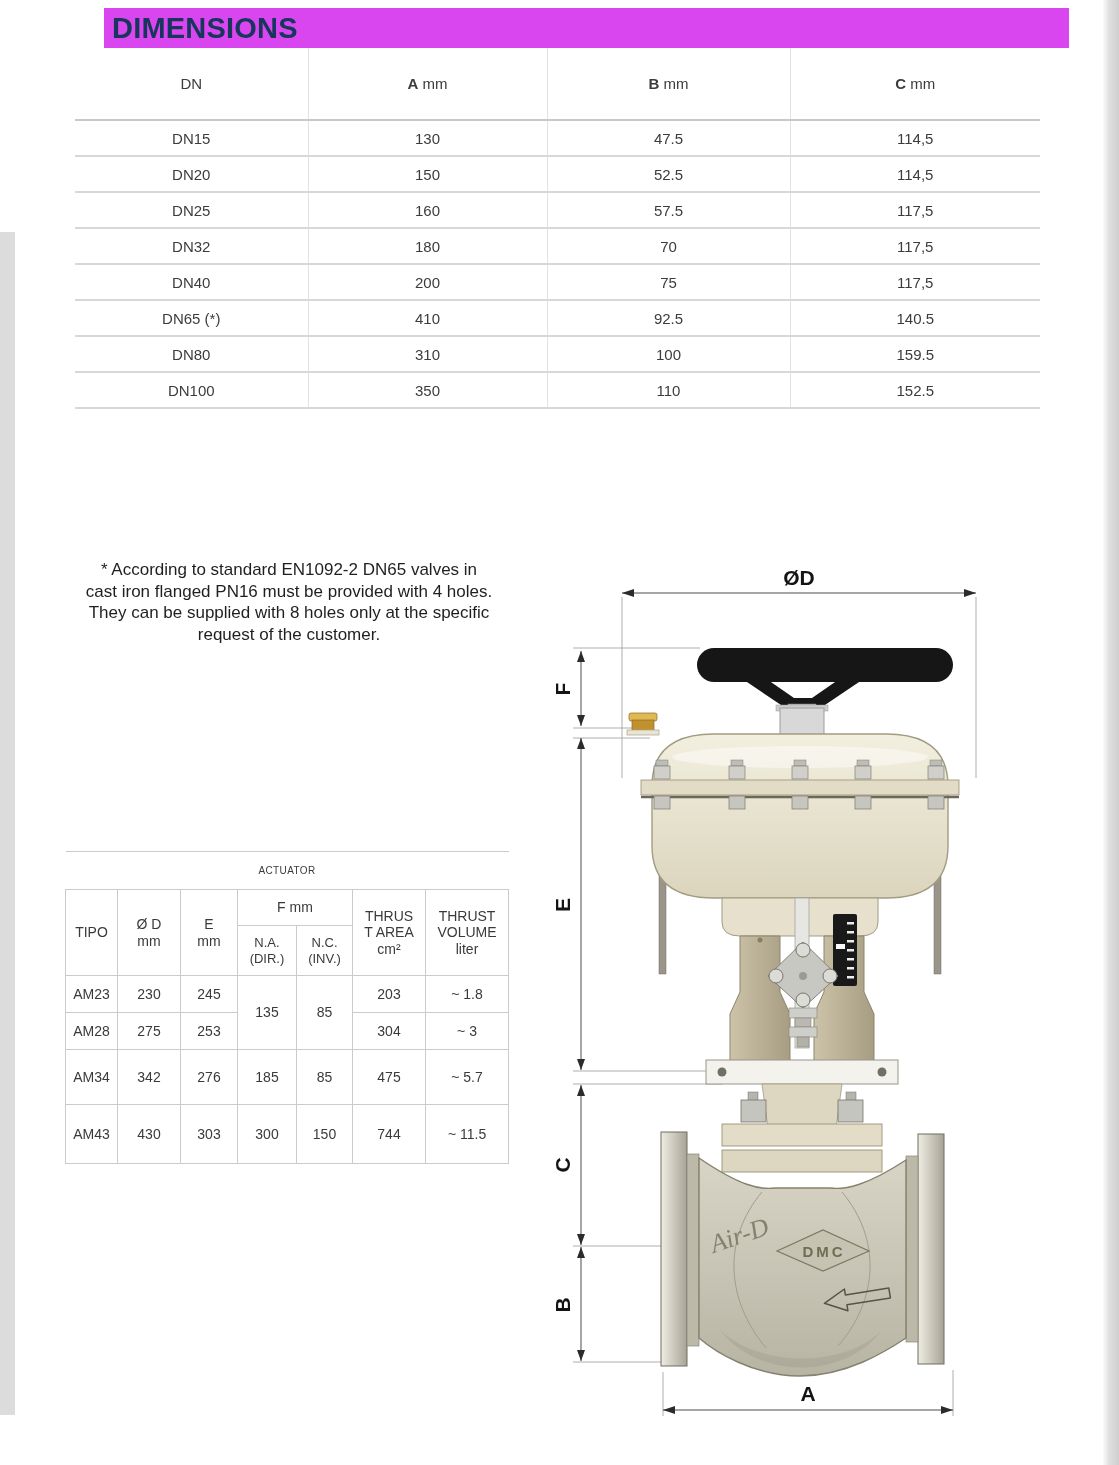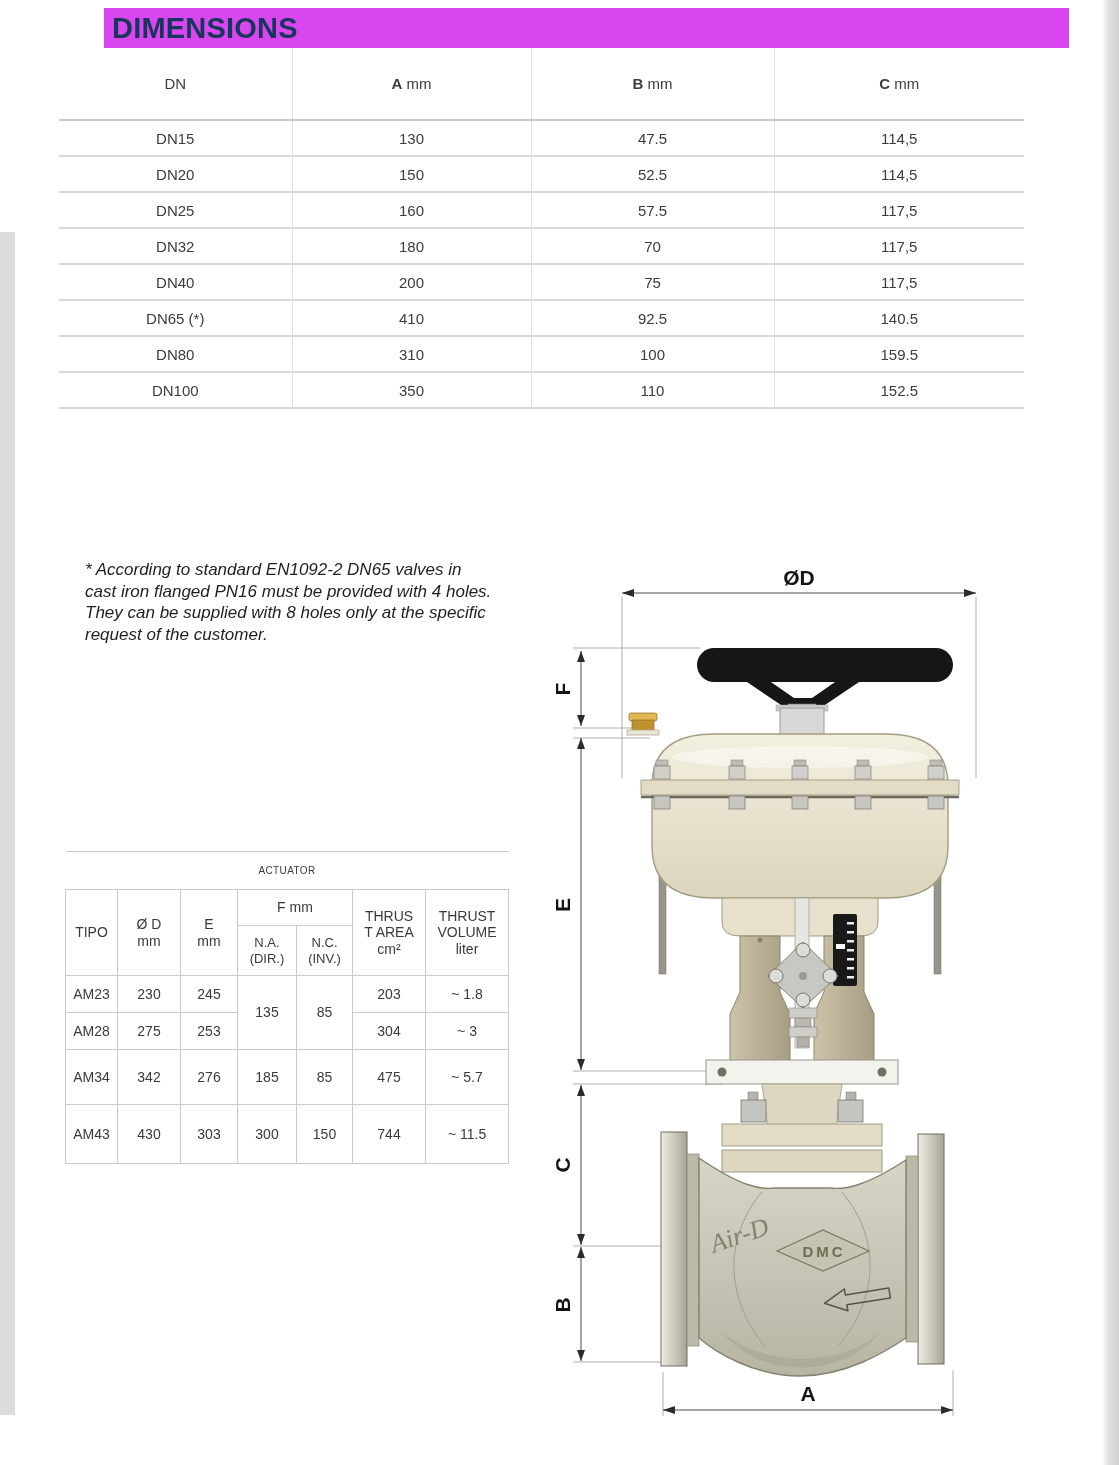--- a/index.html
+++ b/index.html
@@ -8,34 +8,34 @@
     font-family:"Liberation Sans", sans-serif;overflow:hidden;color:#333;
   }
   .left-strip{position:absolute;left:0;top:232px;width:15px;height:1183px;background:#dcdcdc;}
   .right-strip{position:absolute;right:0;top:0;width:16px;height:1465px;
     background:linear-gradient(to right,#fbfbfb 0%,#dedede 40%,#cfcfcf 100%);}
   .title-bar{position:absolute;left:75px;top:8px;width:965px;height:40px;background:#d946ef;
     display:flex;align-items:center;margin-left:29px;}
   .title-bar h1{margin:0 0 0 8px;font-size:29px;font-weight:bold;color:#16365c;letter-spacing:0.2px;}
 
   
-  table.dims{position:absolute;left:59px;top:48px;width:965px;border-collapse:collapse;table-layout:fixed;}
+  table.dims{position:absolute;left:75px;top:48px;width:965px;border-collapse:collapse;table-layout:fixed;}
   table.dims th, table.dims td{
     text-align:center;vertical-align:middle;font-size:15px;font-weight:normal;color:#3c3c3c;
     border-left:1px solid #c2410c;border-right:1px solid #e2e2e2;padding:0;
   }
   table.dims th{height:71px;border-bottom:2px solid #c9c9c9;}
   table.dims td{height:34px;border-bottom:2px solid #d8d8d8;}
   table.dims th:first-child, table.dims td:first-child{border-left:none;}
   table.dims th:last-child, table.dims td:last-child{border-right:none;}
   .hb{font-weight:bold;}
 
   
-  .note{position:absolute;left:85px;top:559px;width:408px;font-style:italic;font-size:17px;
-    line-height:1.27;color:#1f1f1f;}
+  .note{position:absolute;left:85px;top:559px;width:408px;font-size:17px;
+    line-height:1.27;color:#1f1f1f;text-align:center;}
 
   
   table.act{position:absolute;left:65px;top:851px;width:443px;border-collapse:collapse;table-layout:fixed;}
   table.act th, table.act td{
     border:1px solid #cbcbcb;text-align:center;vertical-align:middle;
     font-size:14px;font-weight:normal;color:#3a3a3a;padding:0;line-height:1.18;
   }
   table.act .act-title{border-left:none;border-right:none;font-size:10px;letter-spacing:0.4px;height:37px;}
   table.act .sub{font-size:13px;}
   table.act .ln{display:block;}

